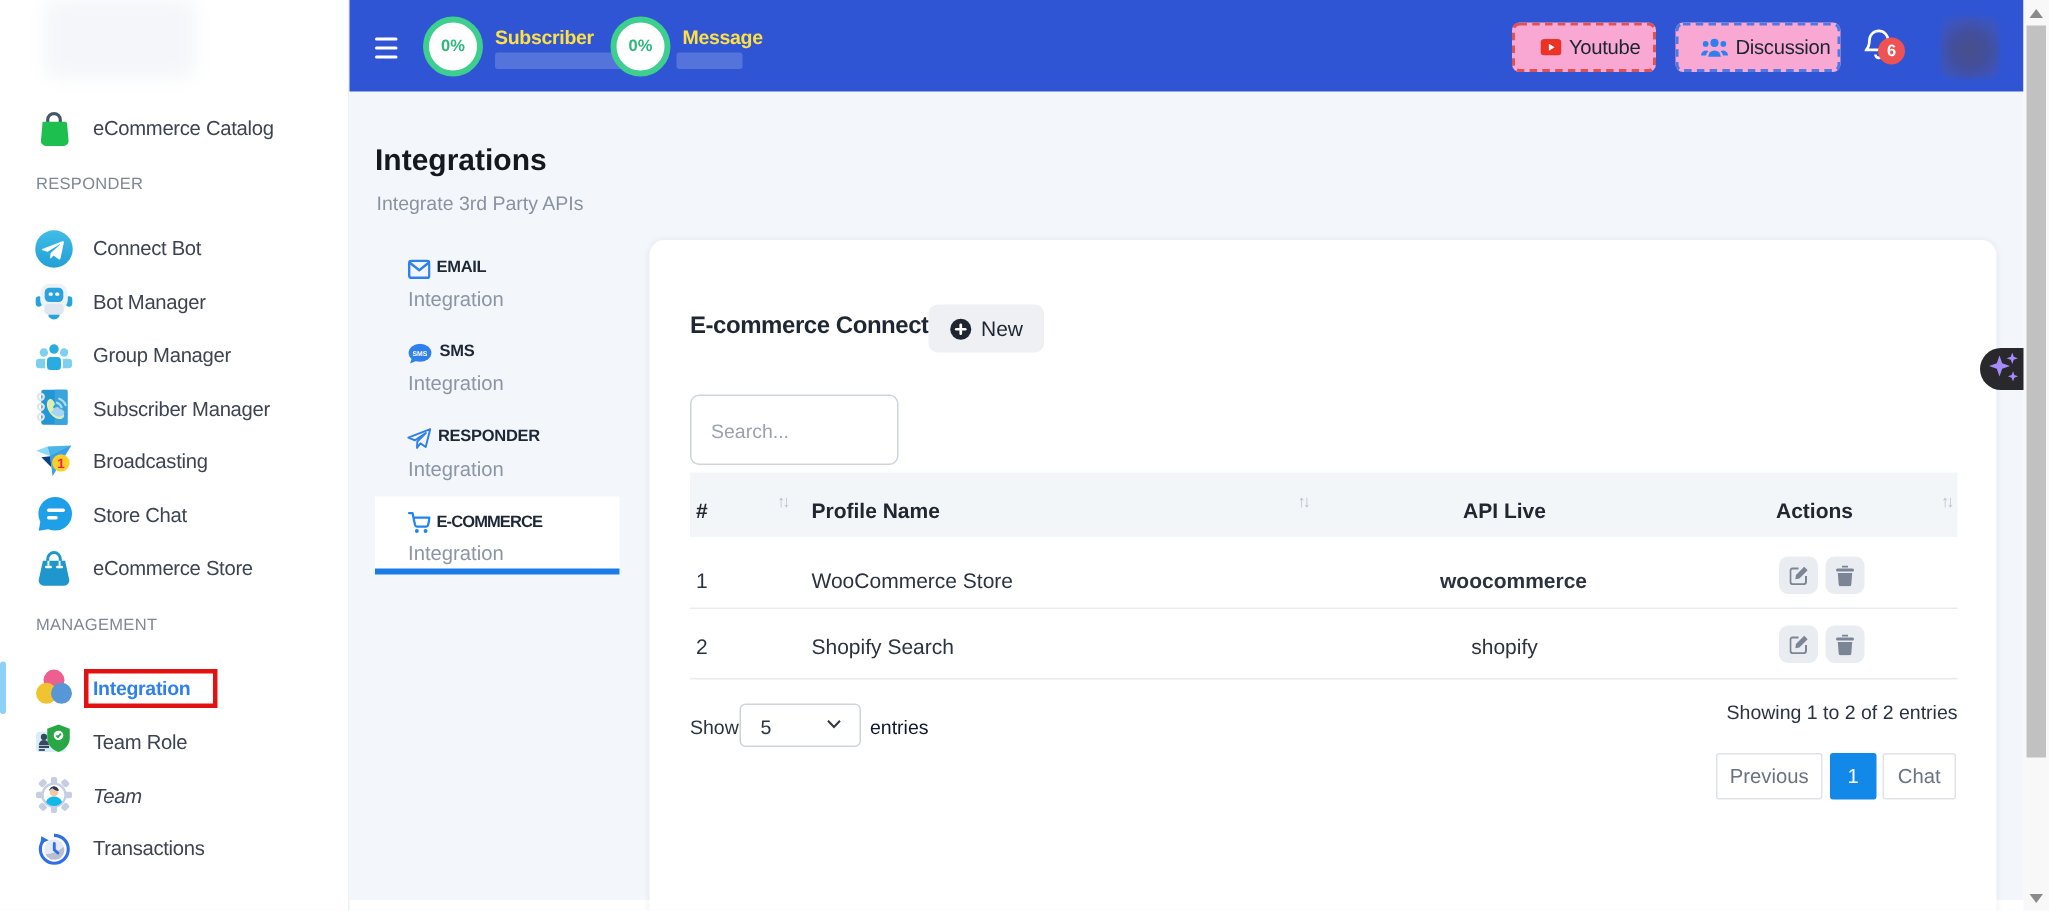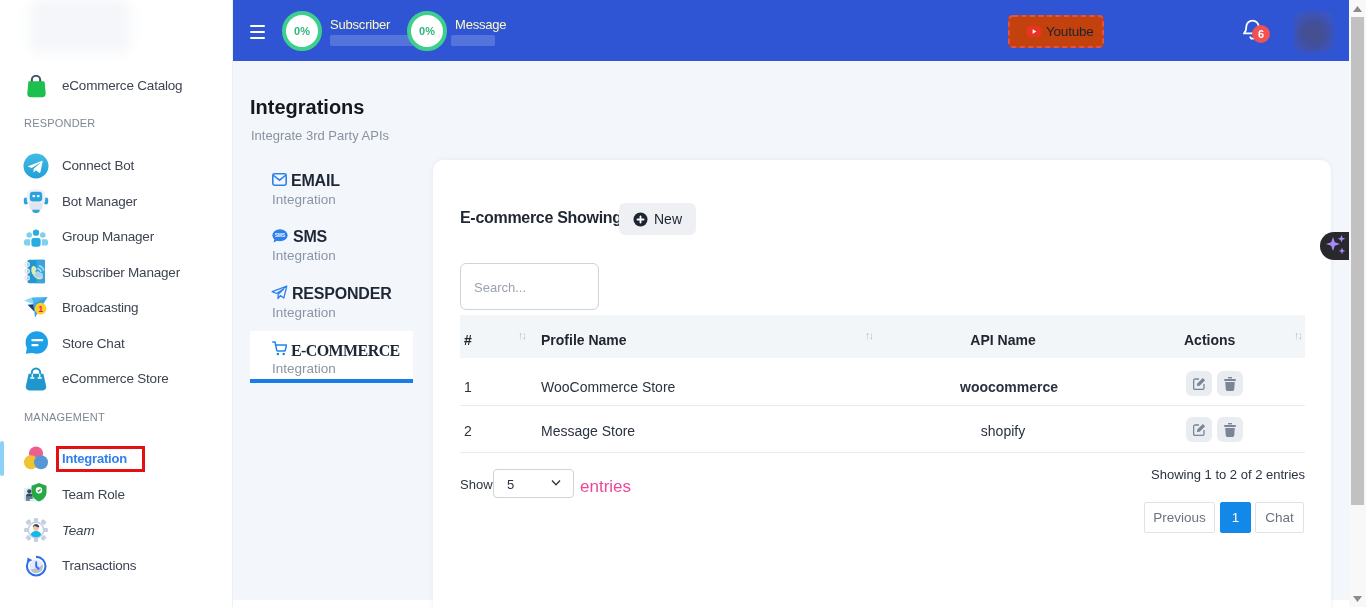--- a/index.html
+++ b/index.html
@@ -4,32 +4,32 @@
 <style>
 *{margin:0;padding:0;box-sizing:border-box;}
 html,body{width:1366px;height:607px;background:#fff;font-family:"Liberation Sans",sans-serif;}
 #app{position:relative;width:1366px;height:607px;overflow:hidden;background:#fff;}
 .abs{position:absolute;}
 
 #navbar{position:absolute;left:233px;top:0;width:1116px;height:61px;background:#2f55d4;}
 .hline{position:absolute;left:17px;width:15px;height:2px;background:#fff;border-radius:1px;}
 .ring{position:absolute;top:11px;width:40px;height:40px;border-radius:50%;background:#fff;border:4px solid #3ecf8e;display:flex;align-items:center;justify-content:center;}
 .ring span{font-size:11px;font-weight:bold;color:#2eb67d;}
-.ntitle{position:absolute;top:17px;color:#fef9c3;font-size:13px;letter-spacing:-0.2px;font-weight:normal;}
+.ntitle{position:absolute;top:17px;color:#fde047;font-size:13px;letter-spacing:-0.2px;font-weight:bold;}
 .npill{position:absolute;top:35px;height:11px;background:rgba(255,255,255,0.18);border-radius:2px;}
-.navbtn{position:absolute;top:15px;height:33px;background:#c2410c;border-radius:5px;display:flex;align-items:center;font-size:13.5px;letter-spacing:-0.2px;color:#1c2430;}
+.navbtn{position:absolute;top:15px;height:33px;background:#f9a8d4;border-radius:5px;display:flex;align-items:center;font-size:13.5px;letter-spacing:-0.2px;color:#1c2430;}
 
 #sidebar{position:absolute;left:0;top:0;width:233px;height:607px;background:#fff;border-right:1px solid #edf0f4;}
 .mi{position:absolute;left:62px;font-size:13.5px;letter-spacing:-0.2px;color:#3d4451;white-space:nowrap;}
 .sec{position:absolute;left:24px;font-size:11px;color:#7e8794;letter-spacing:0.2px;}
 .ico{position:absolute;left:23px;width:26px;height:26px;}
 
 #content{position:absolute;left:233px;top:61px;width:1116px;height:539px;background:#f3f7fc;}
 #card{position:absolute;left:433px;top:160px;width:898px;height:460px;background:#fff;border-radius:10px;box-shadow:0 0 4px rgba(40,50,70,0.08);}
-.sntitle{font-size:16px;letter-spacing:-0.2px;font-weight:bold;color:#1d2735;}
+.sntitle{font-size:11px;letter-spacing:-0.2px;font-weight:bold;color:#1d2735;}
 .snsub{font-size:13.5px;color:#8b95a4;}
 
 .th{font-size:14px;font-weight:bold;color:#212730;}
 .td{font-size:14px;color:#2b3240;}
 .sort{color:#b9c1cc;font-size:11px;letter-spacing:-2px;}
 .abtn{position:absolute;top:0;width:26px;height:25px;background:#e9ecf0;border-radius:6px;display:flex;align-items:center;justify-content:center;}
 
 .pg{position:absolute;top:0;height:31px;border:1px solid #dfe3e8;background:#fff;color:#6b7280;font-size:13.5px;display:flex;align-items:center;justify-content:center;border-radius:2px;}
 
 #scroll{position:absolute;right:0;top:0;width:17px;height:607px;background:#f8f8f8;}
@@ -187,20 +187,34 @@
     <div class="navbtn" style="left:775px;width:96px;">
       <svg class="abs" style="left:0;top:0;" width="96" height="33" viewBox="0 0 96 33">
           <rect x="1" y="1" width="94" height="31" rx="4" fill="none" stroke="#e05252" stroke-width="2" stroke-dasharray="5 3.5"></rect>
         </svg>
       <svg style="margin-left:19px" width="14" height="11" viewBox="0 0 14 11">
           <rect width="14" height="11" rx="2.7" fill="#ea3323"></rect>
           <path d="M5.6 3.2 L9.4 5.5 L5.6 7.8 Z" fill="#fff"></path>
         </svg>
       <span style="margin-left:5px;">Youtube</span>
     </div>
+    <div class="navbtn" style="left:884px;width:110px;">
+      <svg class="abs" style="left:0;top:0;" width="110" height="33" viewBox="0 0 110 33">
+          <rect x="1" y="1" width="108" height="31" rx="4" fill="none" stroke="#4d79e0" stroke-width="2" stroke-dasharray="5 3.5"></rect>
+        </svg>
+      <svg style="margin-left:17px" width="18" height="13" viewBox="0 0 18 13">
+          <circle cx="9" cy="3.6" r="2.7" fill="#2f80ed"></circle>
+          <path d="M4.8 12.8 a4.2 4.2 0 0 1 8.4 0 Z" fill="#2f80ed"></path>
+          <circle cx="3.1" cy="4.3" r="1.9" fill="#2f80ed"></circle>
+          <path d="M0 12 a3.3 3.3 0 0 1 4.9-2.9 A5.6 5.6 0 0 0 3.3 12 Z" fill="#2f80ed"></path>
+          <circle cx="14.9" cy="4.3" r="1.9" fill="#2f80ed"></circle>
+          <path d="M18 12 a3.3 3.3 0 0 0-4.9-2.9 A5.6 5.6 0 0 1 14.7 12 Z" fill="#2f80ed"></path>
+        </svg>
+      <span style="margin-left:5px;">Discussion</span>
+    </div>
     <svg class="abs" style="left:1010px;top:19px;" width="19" height="22" viewBox="0 0 19 22">
         <path d="M9.5 1.6 a6.2 6.2 0 0 1 6.2 6.2 c0 3.8 1.2 5.4 2.1 6.5 H1.2 c.9-1.1 2.1-2.7 2.1-6.5 A6.2 6.2 0 0 1 9.5 1.6 Z" fill="none" stroke="#fff" stroke-width="1.8"></path>
         <path d="M7.3 17.4 a2.2 2.2 0 0 0 4.4 0" fill="none" stroke="#fff" stroke-width="1.8"></path>
       </svg>
     <div class="abs" style="left:1019px;top:25px;width:18px;height:18px;border-radius:50%;background:#ee5253;display:flex;align-items:center;justify-content:center;">
         <span style="color:#fff;font-size:11px;font-weight:bold;">6</span>
       </div>
     <div class="abs" style="left:1061px;top:11px;width:39px;height:41px;border-radius:6px;background:radial-gradient(circle at 50% 55%, #46508a 0%, #434f9c 40%, #3c55c0 75%, #3456d2 100%);filter:blur(1.5px);"></div>
   </div>
 
@@ -238,42 +252,42 @@
   <svg class="abs" style="left:271px;top:285px;" width="17" height="16" viewBox="0 0 17 16">
       <path d="M15.8 1.1 L1.2 6.7 L5.6 8.5 L12.9 3.7 L7.2 9.3 L7 13.6 L9.3 10.6 L12.8 13 Z" fill="none" stroke="#2f80ed" stroke-width="1.3" stroke-linejoin="round"></path>
     </svg>
   <div class="abs sntitle" style="left:292px;top:285px;">RESPONDER</div>
   <div class="abs snsub" style="left:272px;top:305px;">Integration</div>
   <svg class="abs" style="left:272px;top:341px;" width="15" height="15" viewBox="0 0 15 15">
       <path d="M0.7 1 H3 L4.7 9 a1.3 1.3 0 0 0 1.3 1 h6.1 a1.3 1.3 0 0 0 1.3-1 L14.5 4 H3.6" fill="none" stroke="#2186eb" stroke-width="1.5" stroke-linejoin="round" stroke-linecap="round"></path>
       <circle cx="5.9" cy="13" r="1.3" fill="#2186eb"></circle>
       <circle cx="11.7" cy="13" r="1.3" fill="#2186eb"></circle>
     </svg>
-  <div class="abs sntitle" style="left:291px;top:342px;letter-spacing:-0.6px;font-family:Liberation Serif, serif;">E-COMMERCE</div>
+  <div class="abs sntitle" style="left:291px;top:342px;letter-spacing:-0.6px;">E-COMMERCE</div>
   <div class="abs snsub" style="left:272px;top:361px;">Integration</div>
 
   <div id="card"></div>
-  <div class="abs" style="left:460px;top:209px;font-size:16px;letter-spacing:-0.3px;font-weight:bold;color:#1f2732;">E-commerce Showing</div>
+  <div class="abs" style="left:460px;top:209px;font-size:16px;letter-spacing:-0.3px;font-weight:bold;color:#1f2732;">E-commerce Connect</div>
   <div class="abs" style="left:619px;top:203px;width:77px;height:32px;background:#eef0f3;border-radius:6px;display:flex;align-items:center;justify-content:center;">
     <svg width="15" height="15" viewBox="0 0 15 15">
         <circle cx="7.5" cy="7.5" r="7" fill="#1c2531"></circle>
         <rect x="3.6" y="6.6" width="7.8" height="1.8" rx="0.9" fill="#fff"></rect>
         <rect x="6.6" y="3.6" width="1.8" height="7.8" rx="0.9" fill="#fff"></rect>
       </svg>
     <span style="margin-left:6px;font-size:14px;color:#1c2531;">New</span>
   </div>
   <div class="abs" style="left:460px;top:263px;width:139px;height:47px;background:#fff;border:1px solid #cdd4dd;border-radius:6px;"></div>
   <div class="abs" style="left:474px;top:280px;font-size:13px;color:#9aa2ad;">Search...</div>
 
   <div class="abs" style="left:460px;top:315px;width:845px;height:43px;background:#f3f6f9;"></div>
   <div class="abs th" style="left:464px;top:332px;">#</div>
   <div class="abs sort" style="left:518px;top:329px;">↑↓</div>
   <div class="abs th" style="left:541px;top:332px;">Profile Name</div>
   <div class="abs sort" style="left:865px;top:329px;">↑↓</div>
-  <div class="abs th" style="left:963px;top:332px;width:80px;text-align:center;white-space:nowrap;">API Name</div>
+  <div class="abs th" style="left:963px;top:332px;width:80px;text-align:center;white-space:nowrap;">API Live</div>
   <div class="abs th" style="left:1184px;top:332px;">Actions</div>
   <div class="abs sort" style="left:1294px;top:329px;">↑↓</div>
 
   <div class="abs" style="left:460px;top:405px;width:845px;height:1px;background:#e7ebf0;"></div>
   <div class="abs" style="left:460px;top:452px;width:845px;height:1px;background:#e7ebf0;"></div>
   <div class="abs td" style="left:464px;top:379px;">1</div>
   <div class="abs td" style="left:541px;top:379px;">WooCommerce Store</div>
   <div class="abs td" style="left:960px;top:379px;width:86px;text-align:center;font-weight:bold;">woocommerce</div>
   <div class="abs" style="left:1186px;top:371px;width:120px;height:25px;">
     <div class="abtn" style="left:0;">
@@ -284,21 +298,21 @@
       </div>
     <div class="abtn" style="left:31px;">
         <svg width="12" height="14" viewBox="0 0 12 14">
           <rect x="0" y="2" width="12" height="2" rx="1" fill="#7c8596"></rect>
           <path d="M4 0 h4 v1.4 h-4 Z" fill="#7c8596"></path>
           <path d="M1.2 5 h9.6 l-.6 7.6 a1.4 1.4 0 0 1-1.4 1.3 H3.2 a1.4 1.4 0 0 1-1.4-1.3 Z" fill="#7c8596"></path>
         </svg>
       </div>
   </div>
   <div class="abs td" style="left:464px;top:423px;">2</div>
-  <div class="abs td" style="left:541px;top:423px;">Message Store</div>
+  <div class="abs td" style="left:541px;top:423px;">Shopify Search</div>
   <div class="abs td" style="left:960px;top:423px;width:86px;text-align:center;">shopify</div>
   <div class="abs" style="left:1186px;top:417px;width:120px;height:25px;">
     <div class="abtn" style="left:0;">
         <svg width="13" height="13" viewBox="0 0 13 13">
           <path d="M11 7 V11 a1.4 1.4 0 0 1-1.4 1.4 H2 A1.4 1.4 0 0 1 .6 11 V3.4 A1.4 1.4 0 0 1 2 2 H6" fill="none" stroke="#7c8596" stroke-width="1.3"></path>
           <path d="M9.8 .9 L12.1 3.2 L6.6 8.7 L3.9 9.1 L4.3 6.4 Z" fill="#7c8596"></path>
         </svg>
       </div>
     <div class="abtn" style="left:31px;">
         <svg width="12" height="14" viewBox="0 0 12 14">
@@ -308,21 +322,21 @@
         </svg>
       </div>
   </div>
 
   <div class="abs" style="left:460px;top:477px;color:#2b3240;font-size:13px;">Show</div>
   <div class="abs" style="left:493px;top:469px;width:81px;height:29px;border:1px solid #ced4da;border-radius:4px;background:#fff;"></div>
   <div class="abs" style="left:507px;top:477px;font-size:13px;color:#2b3240;">5</div>
   <svg class="abs" style="left:551px;top:480px;" width="10" height="6" viewBox="0 0 10 6">
       <path d="M1 0.5 L5 4.7 L9 0.5" fill="none" stroke="#343a40" stroke-width="1.4"></path>
     </svg>
-  <div class="abs" style="left:580px;top:477px;font-size:17px;color:#ec4899;">entries</div>
+  <div class="abs" style="left:580px;top:477px;font-size:13px;color:#0f172a;">entries</div>
   <div class="abs" style="left:1085px;top:467px;width:220px;text-align:right;color:#2b3240;font-size:13px;white-space:nowrap;">Showing 1 to 2 of 2 entries</div>
   <div class="pg" style="left:1144px;top:502px;width:71px;">Previous</div>
   <div class="pg" style="left:1220px;top:502px;width:31px;background:#1289e8;border-color:#1289e8;color:#fff;">1</div>
   <div class="pg" style="left:1255px;top:502px;width:49px;">Chat</div>
 
   <div class="abs" style="left:1320px;top:232px;width:29px;height:28px;background:#28282d;border-radius:14px 0 0 14px;">
     <svg class="abs" style="left:5px;top:3px;" width="24" height="22" viewBox="0 0 24 22">
         <path d="M8 2 L9.8 7.2 L15 9 L9.8 10.8 L8 16 L6.2 10.8 L1 9 L6.2 7.2 Z" fill="#a78bfa"></path>
         <path d="M16.5 0 L17.5 2.8 L20.3 3.8 L17.5 4.8 L16.5 7.6 L15.5 4.8 L12.7 3.8 L15.5 2.8 Z" fill="#a78bfa"></path>
         <path d="M17 12.5 L17.9 15 L20.4 15.9 L17.9 16.8 L17 19.3 L16.1 16.8 L13.6 15.9 L16.1 15 Z" fill="#a78bfa"></path>

